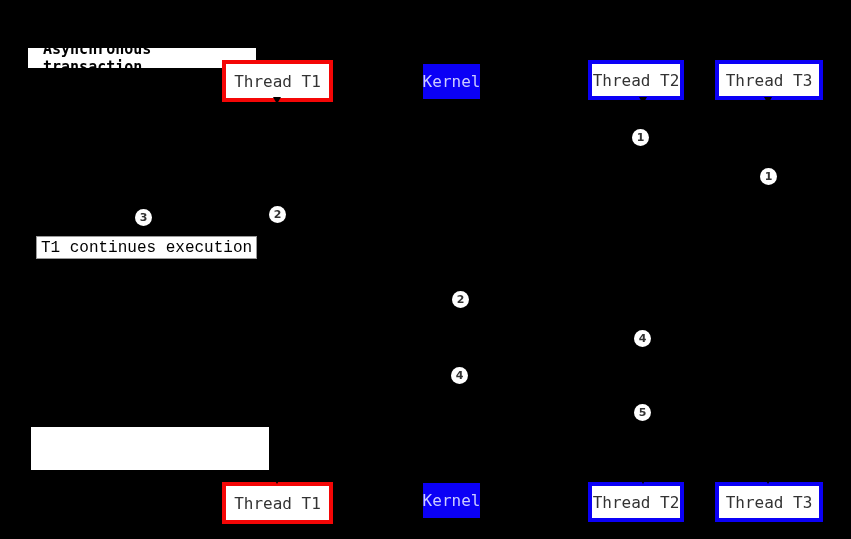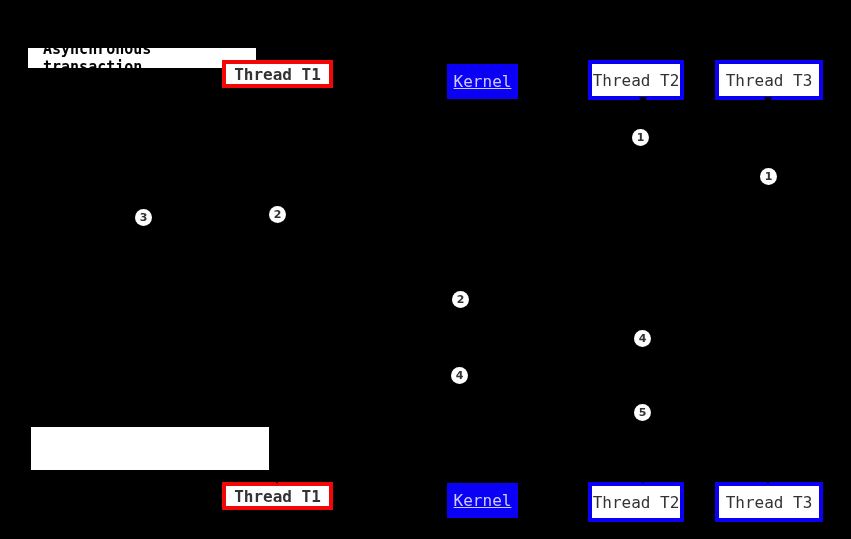--- a/index.html
+++ b/index.html
@@ -13,26 +13,26 @@
     font:bold 15px "DejaVu Sans Mono",monospace;
     display:flex;align-items:center;padding-left:15px;box-sizing:border-box;margin-top:21px;
   }
   .lifeline{position:absolute;width:1px;top:100px;height:382px;background:#000;}
   .ll-t1{left:277px}.ll-kernel{left:460px}.ll-t2{left:644px}.ll-t3{left:771px}
   .actor{
     position:absolute;box-sizing:border-box;background:var(--box-fill,#fff);
     display:flex;align-items:center;justify-content:center;
     color:var(--actor-text,#333);font:16px "DejaVu Sans Mono",monospace;
   }
-  .a-t1{left:222px;width:111px;height:28px;border:4px solid var(--red-accent,#f40606);font-weight:bold;}
+  .a-t1{left:222px;width:111px;height:42px;border:4px solid var(--red-accent,#f40606);}
   .a-t2{left:588px;width:96px;height:40px;border:4px solid var(--blue-accent,#0b00f6);}
   .a-t3{left:715px;width:108px;height:40px;border:4px solid var(--blue-accent,#0b00f6);}
   .a-kernel{
-    left:447px;width:71px;height:35px;border:none;
-    background:var(--blue-accent,#0b00f6);color:var(--kernel-text,#ccccff);text-decoration:underline;
+    left:423px;width:57px;height:35px;border:none;
+    background:var(--blue-accent,#0b00f6);color:var(--kernel-text,#ccccff);
   }
   .row-top{top:60px}.row-top.a-kernel{top:64px}
   .row-bottom{top:482px}.row-bottom.a-kernel{top:483px}
   .note-box{
     position:absolute;left:36px;top:236px;width:221px;height:23px;box-sizing:border-box;
     background:var(--box-fill,#fff);border:1px solid var(--note-border,#999);
     color:var(--text,#000);font:16px "Liberation Mono",monospace;
     display:flex;align-items:center;justify-content:center;white-space:nowrap;
   }
   .empty-box{
@@ -88,20 +88,21 @@
   <div class="actor a-kernel row-bottom">
     <span>Kernel</span>
   </div>
   <div class="actor a-t2 row-bottom">
     <span>Thread T2</span>
   </div>
   <div class="actor a-t3 row-bottom">
     <span>Thread T3</span>
   </div>
 
+  <div class="note-box">T1 continues execution</div>
   <div class="empty-box"></div>
 
   <div class="marker m1">1</div>
   <div class="marker m2">1</div>
   <div class="marker m3">2</div>
   <div class="marker m4">3</div>
   <div class="marker m5">2</div>
   <div class="marker m6">4</div>
   <div class="marker m7">4</div>
   <div class="marker m8">5</div>

